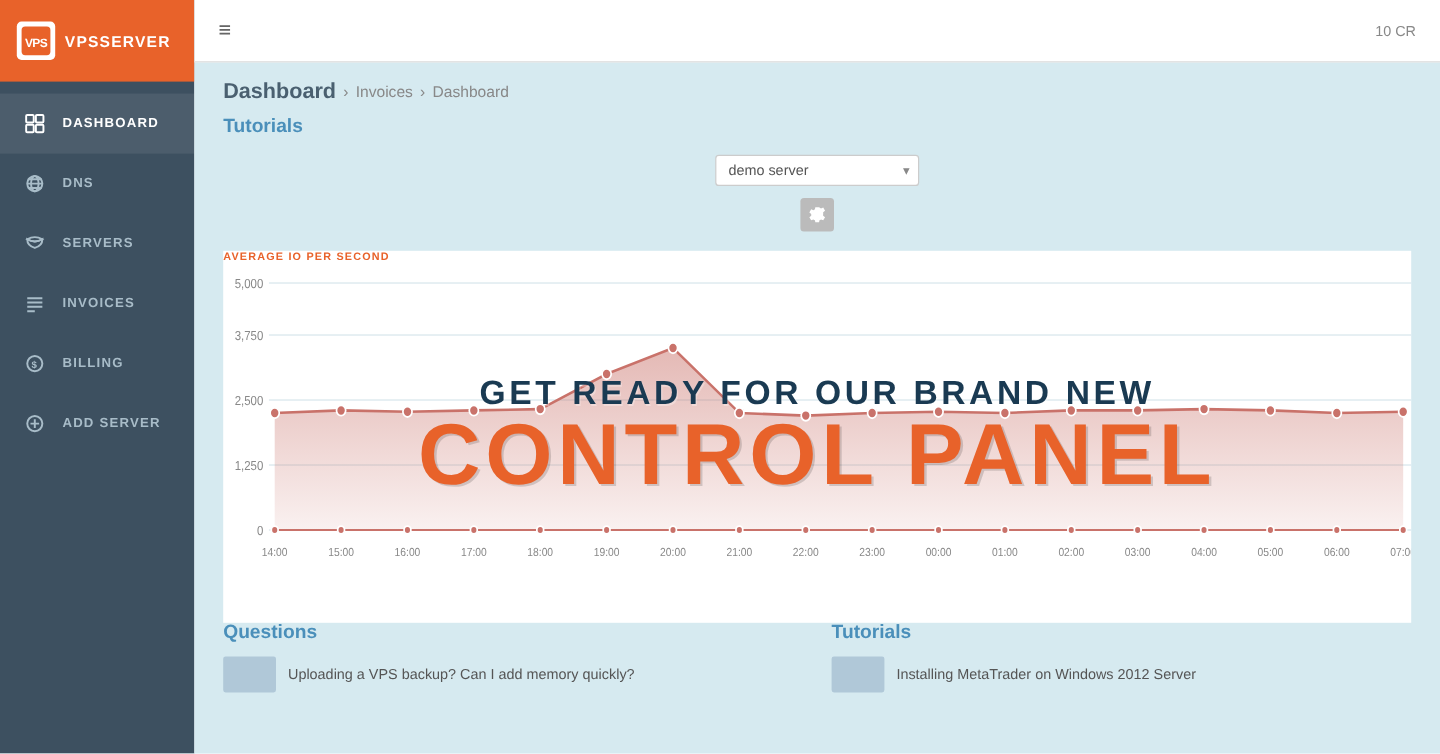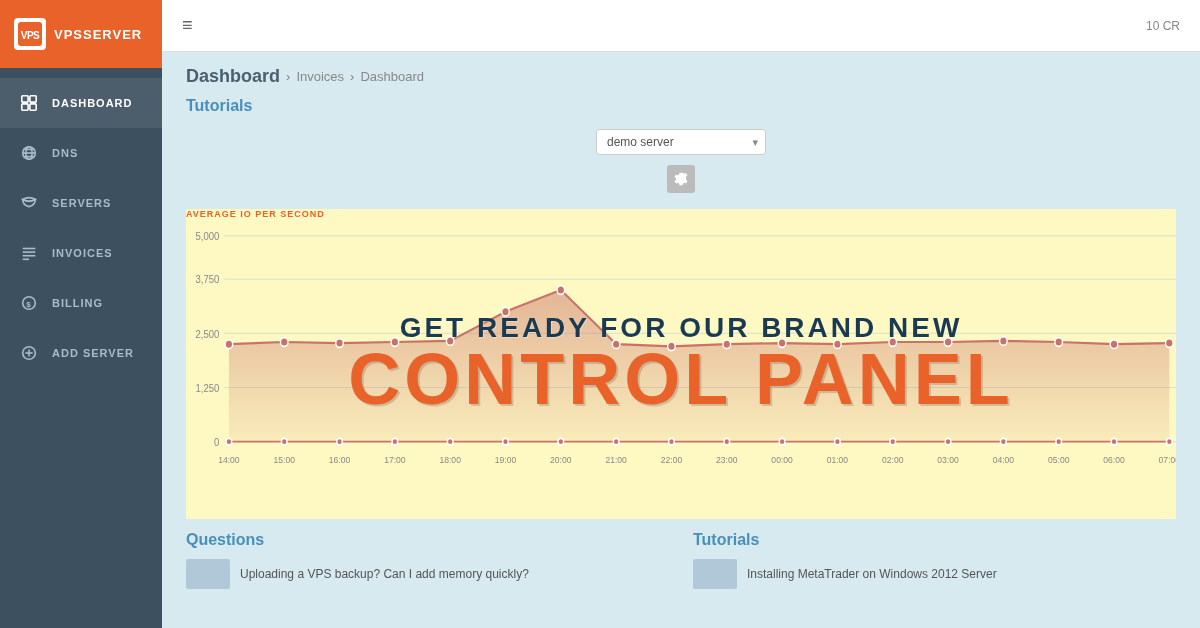--- a/index.html
+++ b/index.html
@@ -183,21 +183,21 @@
       display: flex;
       align-items: center;
       justify-content: center;
       cursor: pointer;
       color: white;
       font-size: 14px;
     }
 
     
     .chart-container {
-      background: #fef9c3;
+      background: #ffffff;
       position: relative;
       height: 310px;
     }
     .chart-label {
       font-size: 9px;
       font-weight: 700;
       color: #e8622a;
       letter-spacing: 1px;
       margin-bottom: 6px;
       text-transform: uppercase;
@@ -239,21 +239,20 @@
       letter-spacing: 4px;
       text-transform: uppercase;
       line-height: 1;
       text-shadow: 2px 2px 0 rgba(0,0,0,0.15);
     }
 
     
     .bottom-sections {
       display: flex;
       gap: 24px;
-      margin-top: 12px;
     }
     .bottom-section {
       flex: 1;
     }
     .bottom-section-title {
       font-size: 16px;
       font-weight: 700;
       color: #4a8fba;
       margin-bottom: 10px;
     }

